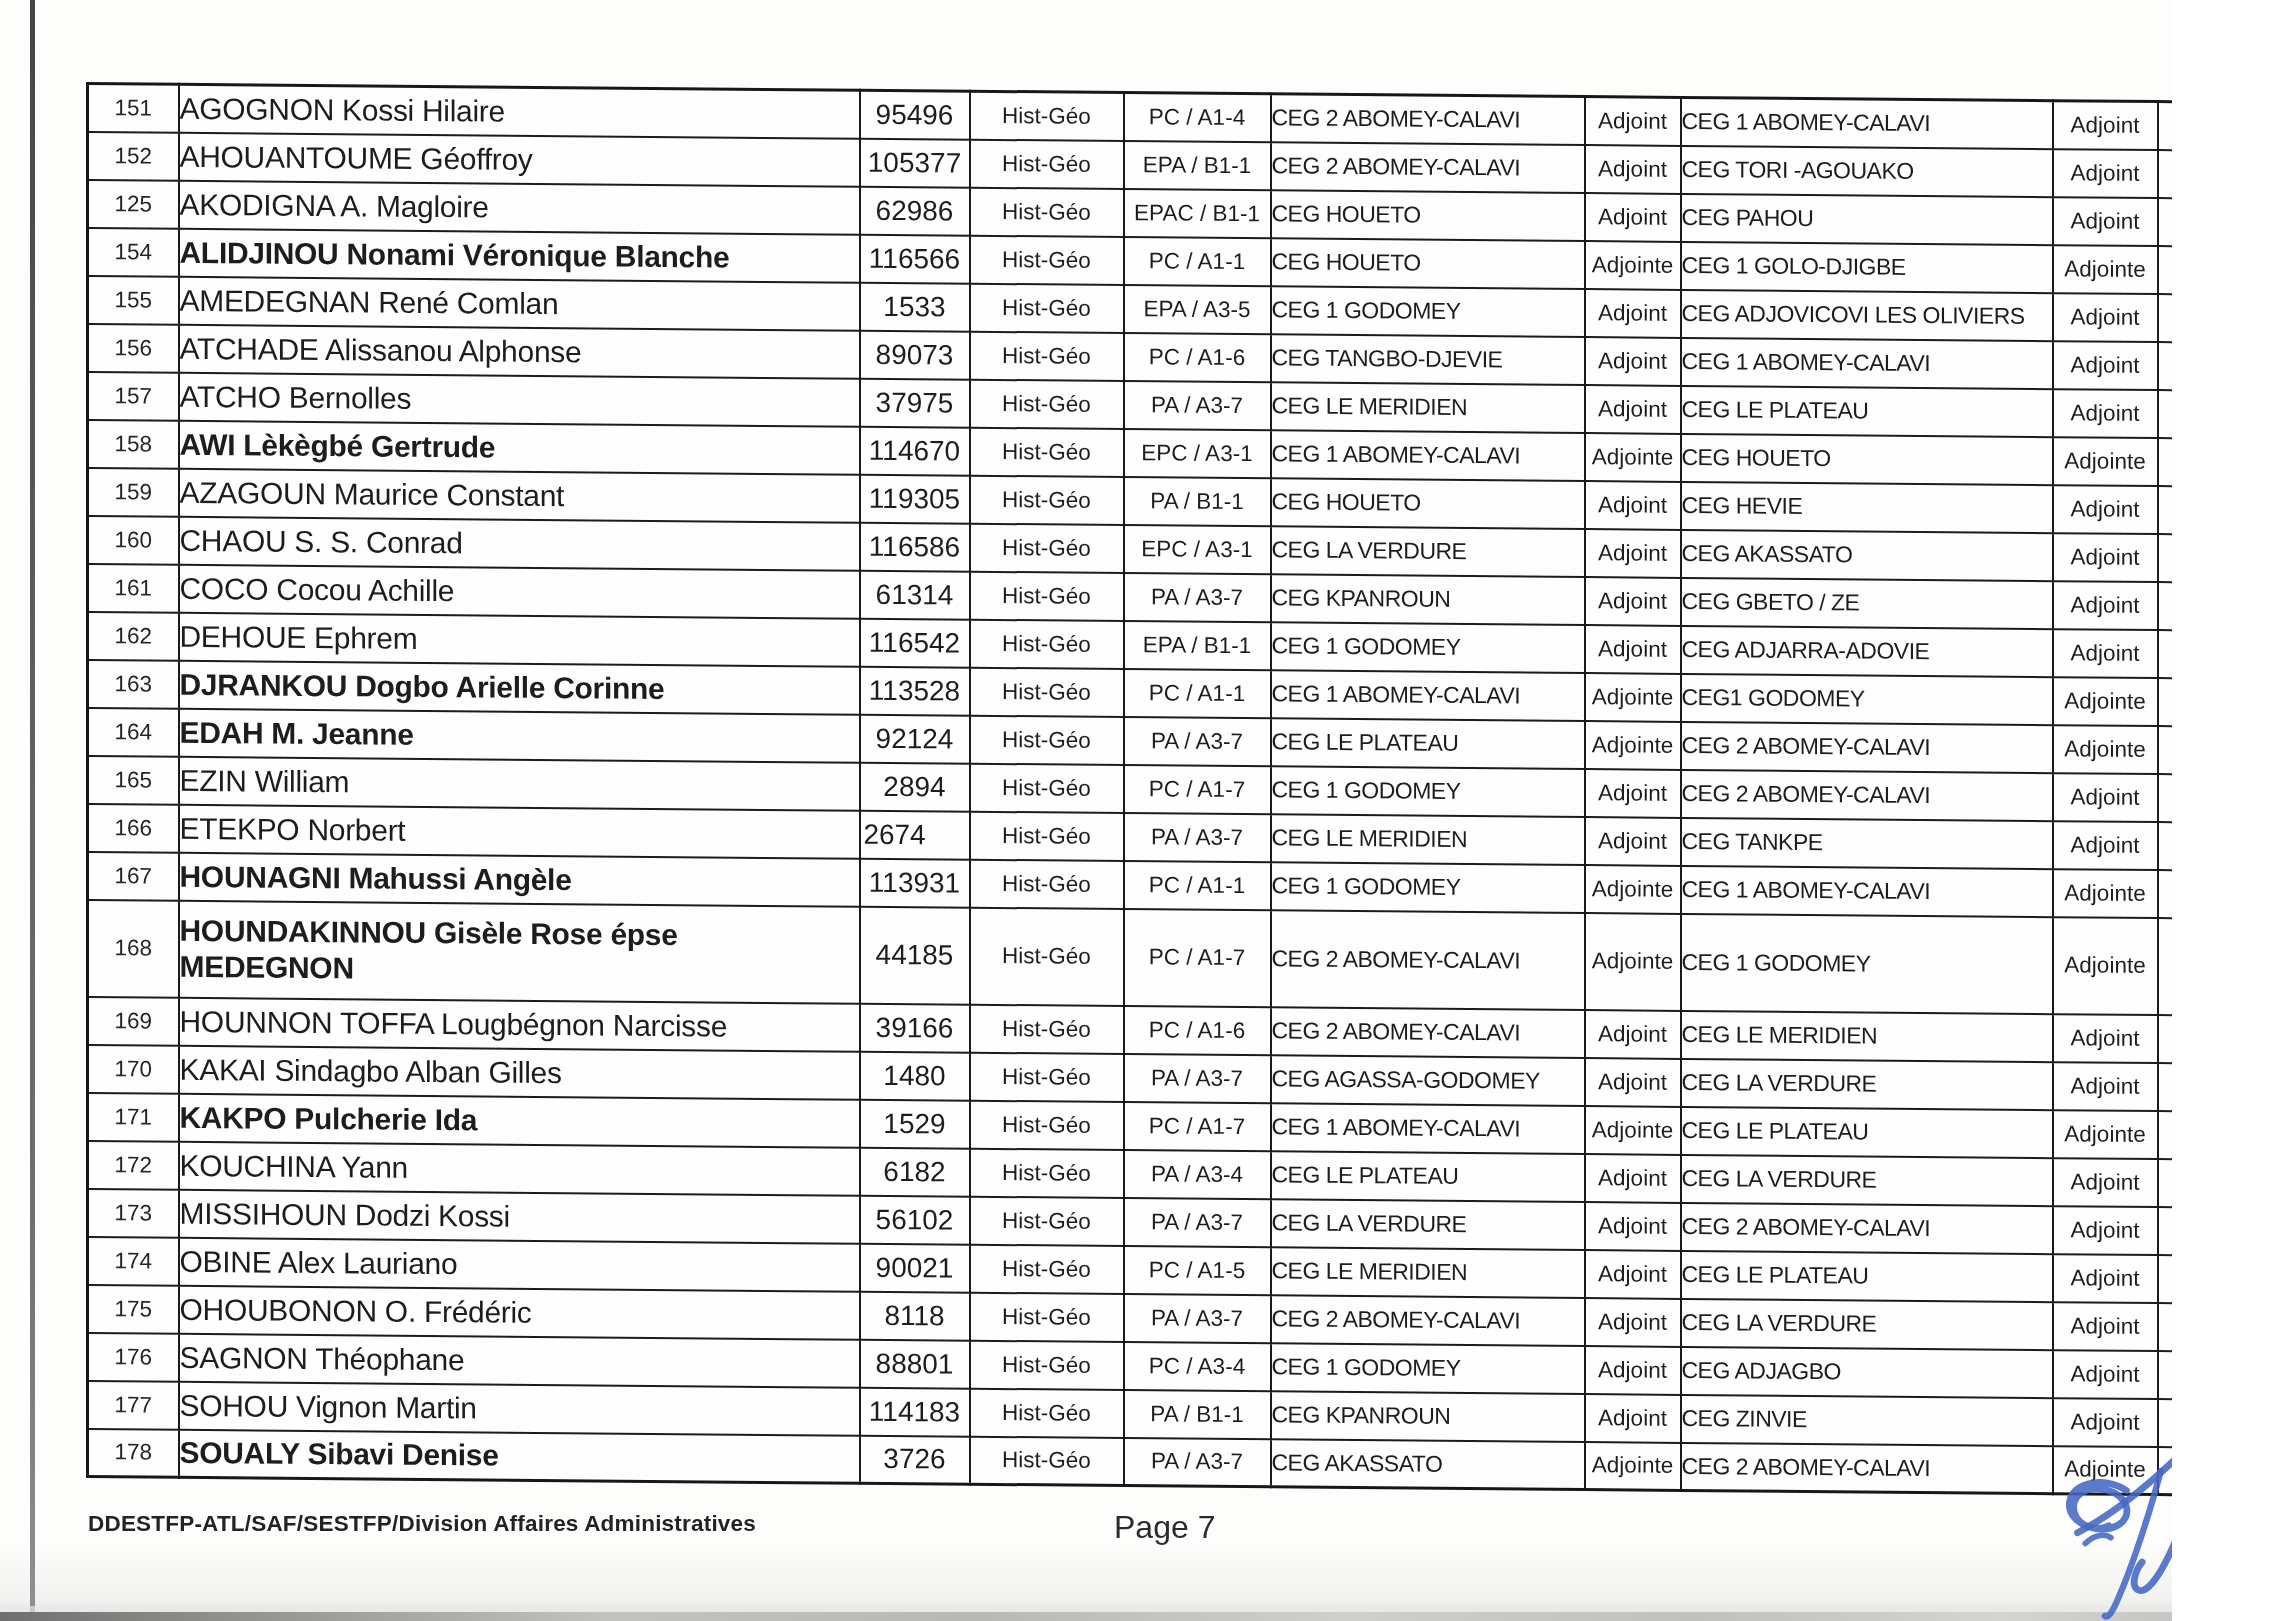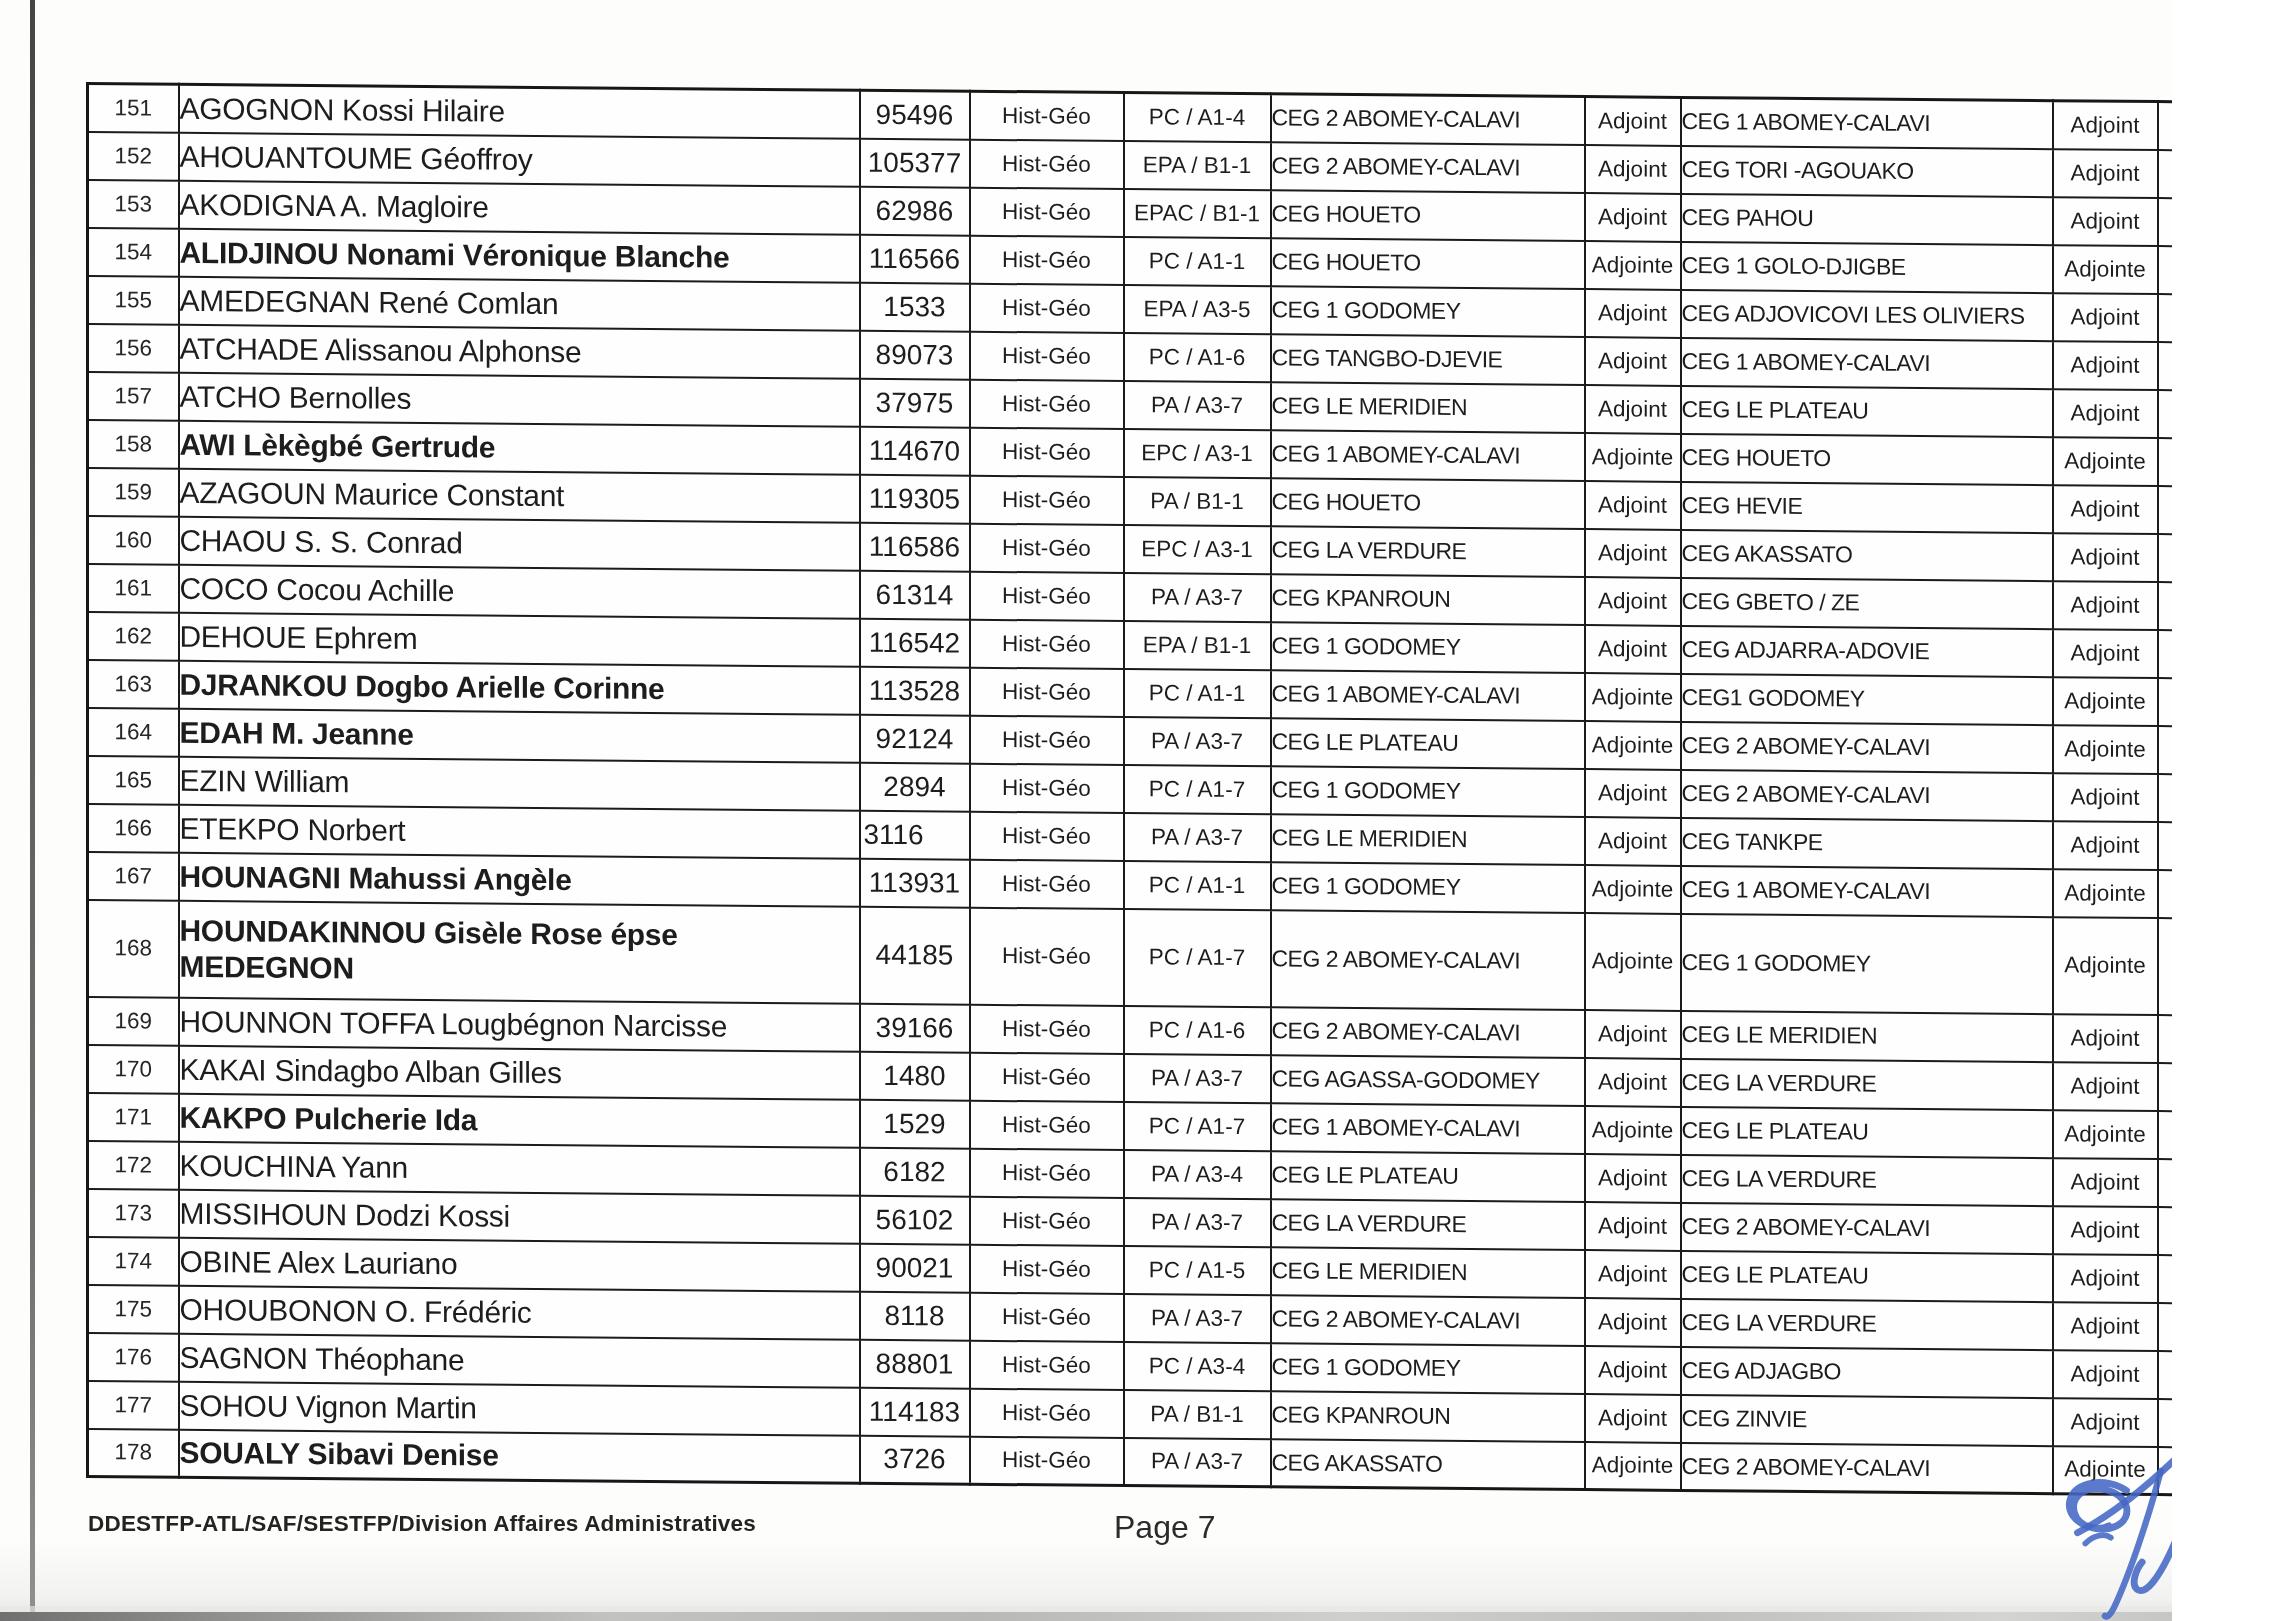--- a/index.html
+++ b/index.html
@@ -152,21 +152,21 @@
       <td class="c-id">105377</td>
       <td class="c-subj">Hist-Géo</td>
       <td class="c-grade">EPA / B1-1</td>
       <td class="c-school1">CEG 2 ABOMEY-CALAVI</td>
       <td class="c-role1">Adjoint</td>
       <td class="c-school2">CEG TORI -AGOUAKO</td>
       <td class="c-role2">Adjoint</td>
       <td class="c-blank"></td>
     </tr>
         <tr data-no="153">
-      <td class="c-no">153</td>
+      <td class="c-no">125</td>
       <td class="c-name">AKODIGNA A. Magloire</td>
       <td class="c-id">62986</td>
       <td class="c-subj">Hist-Géo</td>
       <td class="c-grade">EPAC / B1-1</td>
       <td class="c-school1">CEG HOUETO</td>
       <td class="c-role1">Adjoint</td>
       <td class="c-school2">CEG PAHOU</td>
       <td class="c-role2">Adjoint</td>
       <td class="c-blank"></td>
     </tr>
@@ -310,21 +310,21 @@
       <td class="c-grade">PC / A1-7</td>
       <td class="c-school1">CEG 1 GODOMEY</td>
       <td class="c-role1">Adjoint</td>
       <td class="c-school2">CEG 2 ABOMEY-CALAVI</td>
       <td class="c-role2">Adjoint</td>
       <td class="c-blank"></td>
     </tr>
         <tr data-no="166">
       <td class="c-no">166</td>
       <td class="c-name">ETEKPO  Norbert</td>
-      <td class="c-id">3116</td>
+      <td class="c-id">2674</td>
       <td class="c-subj">Hist-Géo</td>
       <td class="c-grade">PA /  A3-7</td>
       <td class="c-school1">CEG LE MERIDIEN</td>
       <td class="c-role1">Adjoint</td>
       <td class="c-school2">CEG TANKPE</td>
       <td class="c-role2">Adjoint</td>
       <td class="c-blank"></td>
     </tr>
         <tr data-no="167" class="bold-row">
       <td class="c-no">167</td>

